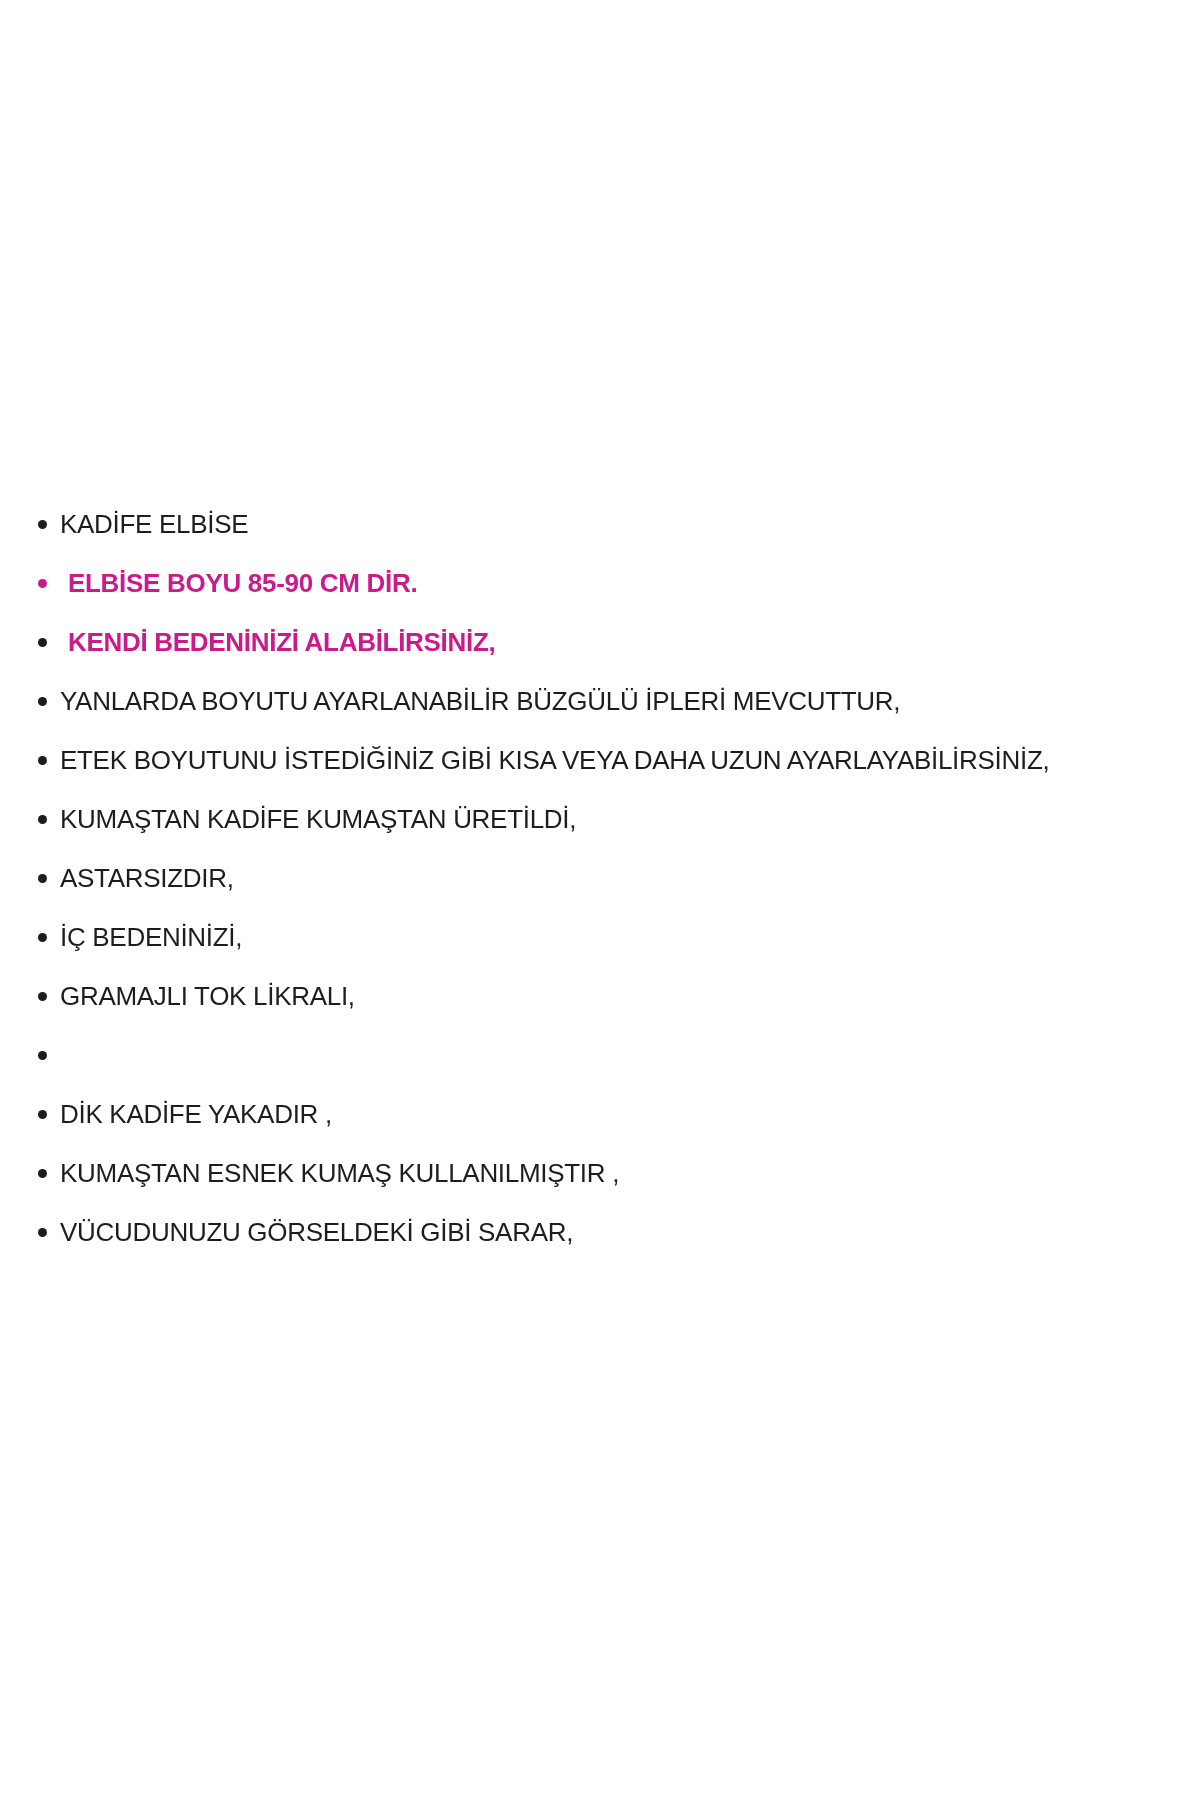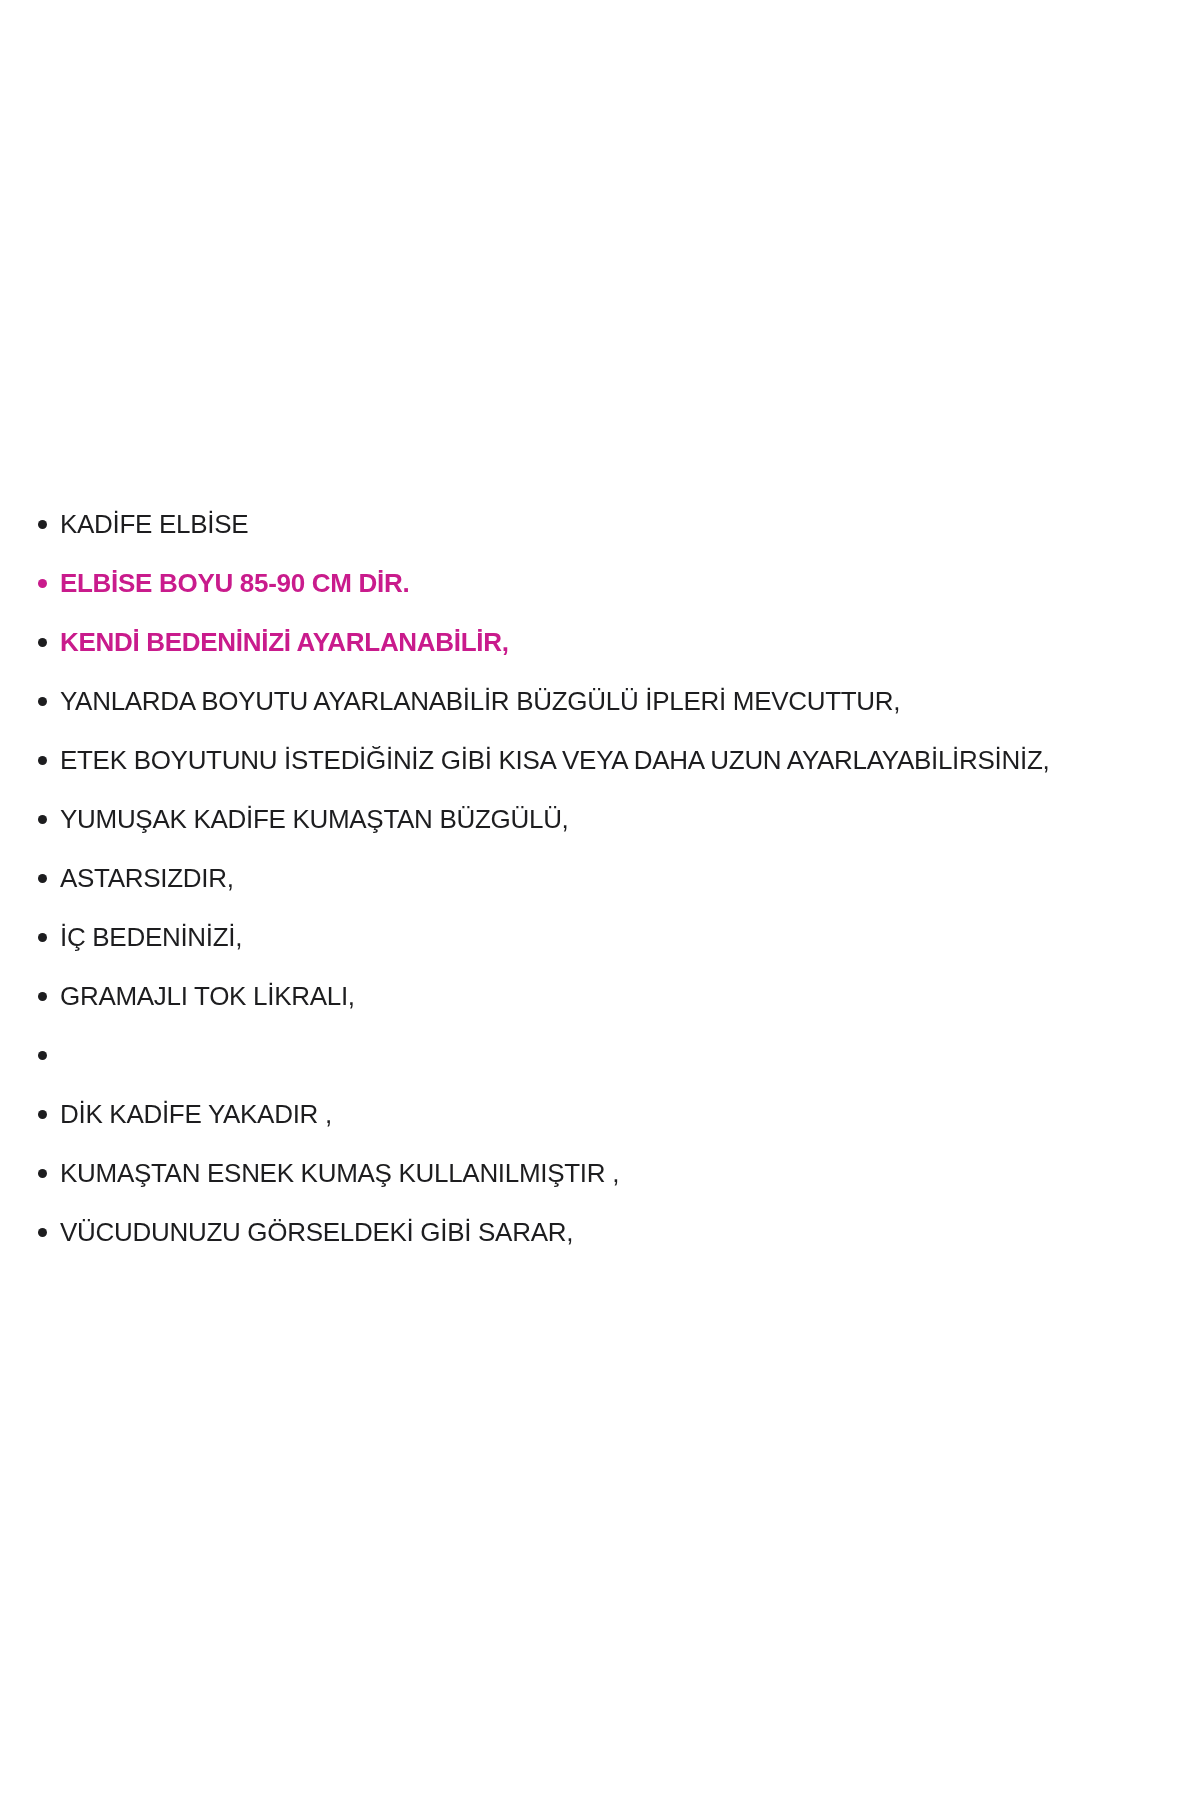--- a/index.html
+++ b/index.html
@@ -44,56 +44,57 @@
     line-height: 1;
     padding-top: 1px;
   }
   .text--black {
     color: var(--black);
     font-weight: 400;
   }
   .text--pink-bold {
     color: var(--pink);
     font-weight: 700;
+    margin-left: 8px;
   }
 </style>
 </head>
 <body>
 
 <div class="page" style="background: rgb(255, 255, 255);">
   <ul class="list" id="list">
   <li class="item">
     <span class="bullet bullet--black"></span>
     <span class="text text--black">KADİFE ELBİSE</span>
   </li>
 
   <li class="item">
     <span class="bullet bullet--pink"></span>
     <span class="text text--pink-bold">ELBİSE BOYU 85-90 CM DİR.</span>
   </li>
 
 
   <li class="item">
     <span class="bullet bullet--black"></span>
-    <span class="text text--pink-bold">KENDİ BEDENİNİZİ AYARLANABİLİR,</span>
+    <span class="text text--pink-bold">KENDİ BEDENİNİZİ ALABİLİRSİNİZ,</span>
   </li>
 
   <li class="item">
     <span class="bullet bullet--black"></span>
     <span class="text text--black">YANLARDA BOYUTU AYARLANABİLİR BÜZGÜLÜ İPLERİ MEVCUTTUR,</span>
   </li>
 
   <li class="item">
     <span class="bullet bullet--black"></span>
     <span class="text text--black">ETEK BOYUTUNU İSTEDİĞİNİZ GİBİ KISA VEYA DAHA UZUN AYARLAYABİLİRSİNİZ,</span>
   </li>
 
   <li class="item">
     <span class="bullet bullet--black"></span>
-    <span class="text text--black">YUMUŞAK KADİFE KUMAŞTAN BÜZGÜLÜ,</span>
+    <span class="text text--black">KUMAŞTAN KADİFE KUMAŞTAN ÜRETİLDİ,</span>
   </li>
 
   <li class="item">
     <span class="bullet bullet--black"></span>
     <span class="text text--black">ASTARSIZDIR,</span>
   </li>
 
   <li class="item">
     <span class="bullet bullet--black"></span>
     <span class="text text--black">İÇ BEDENİNİZİ,</span>

